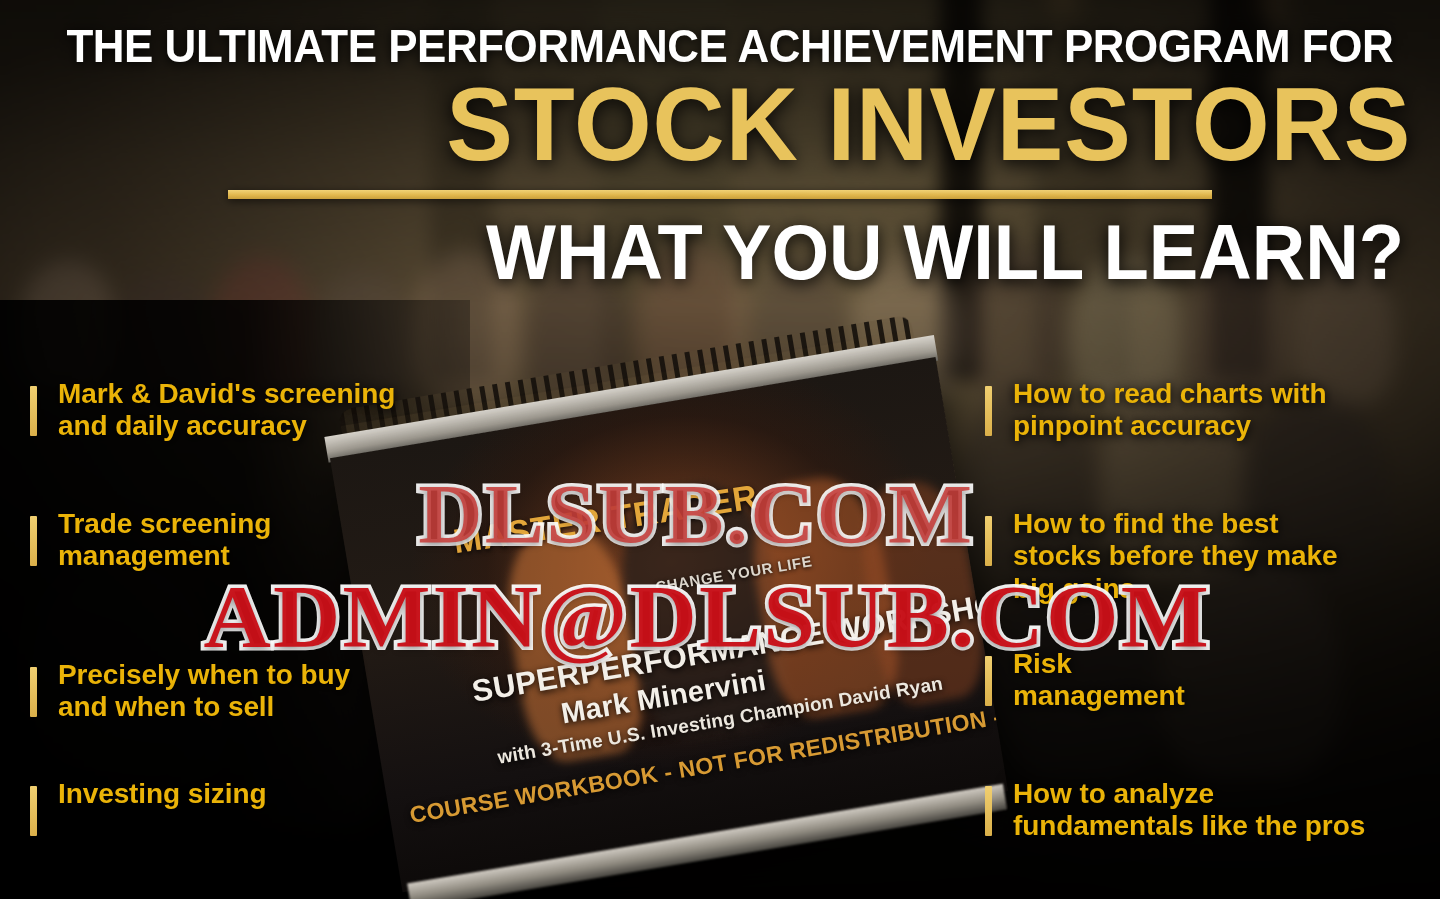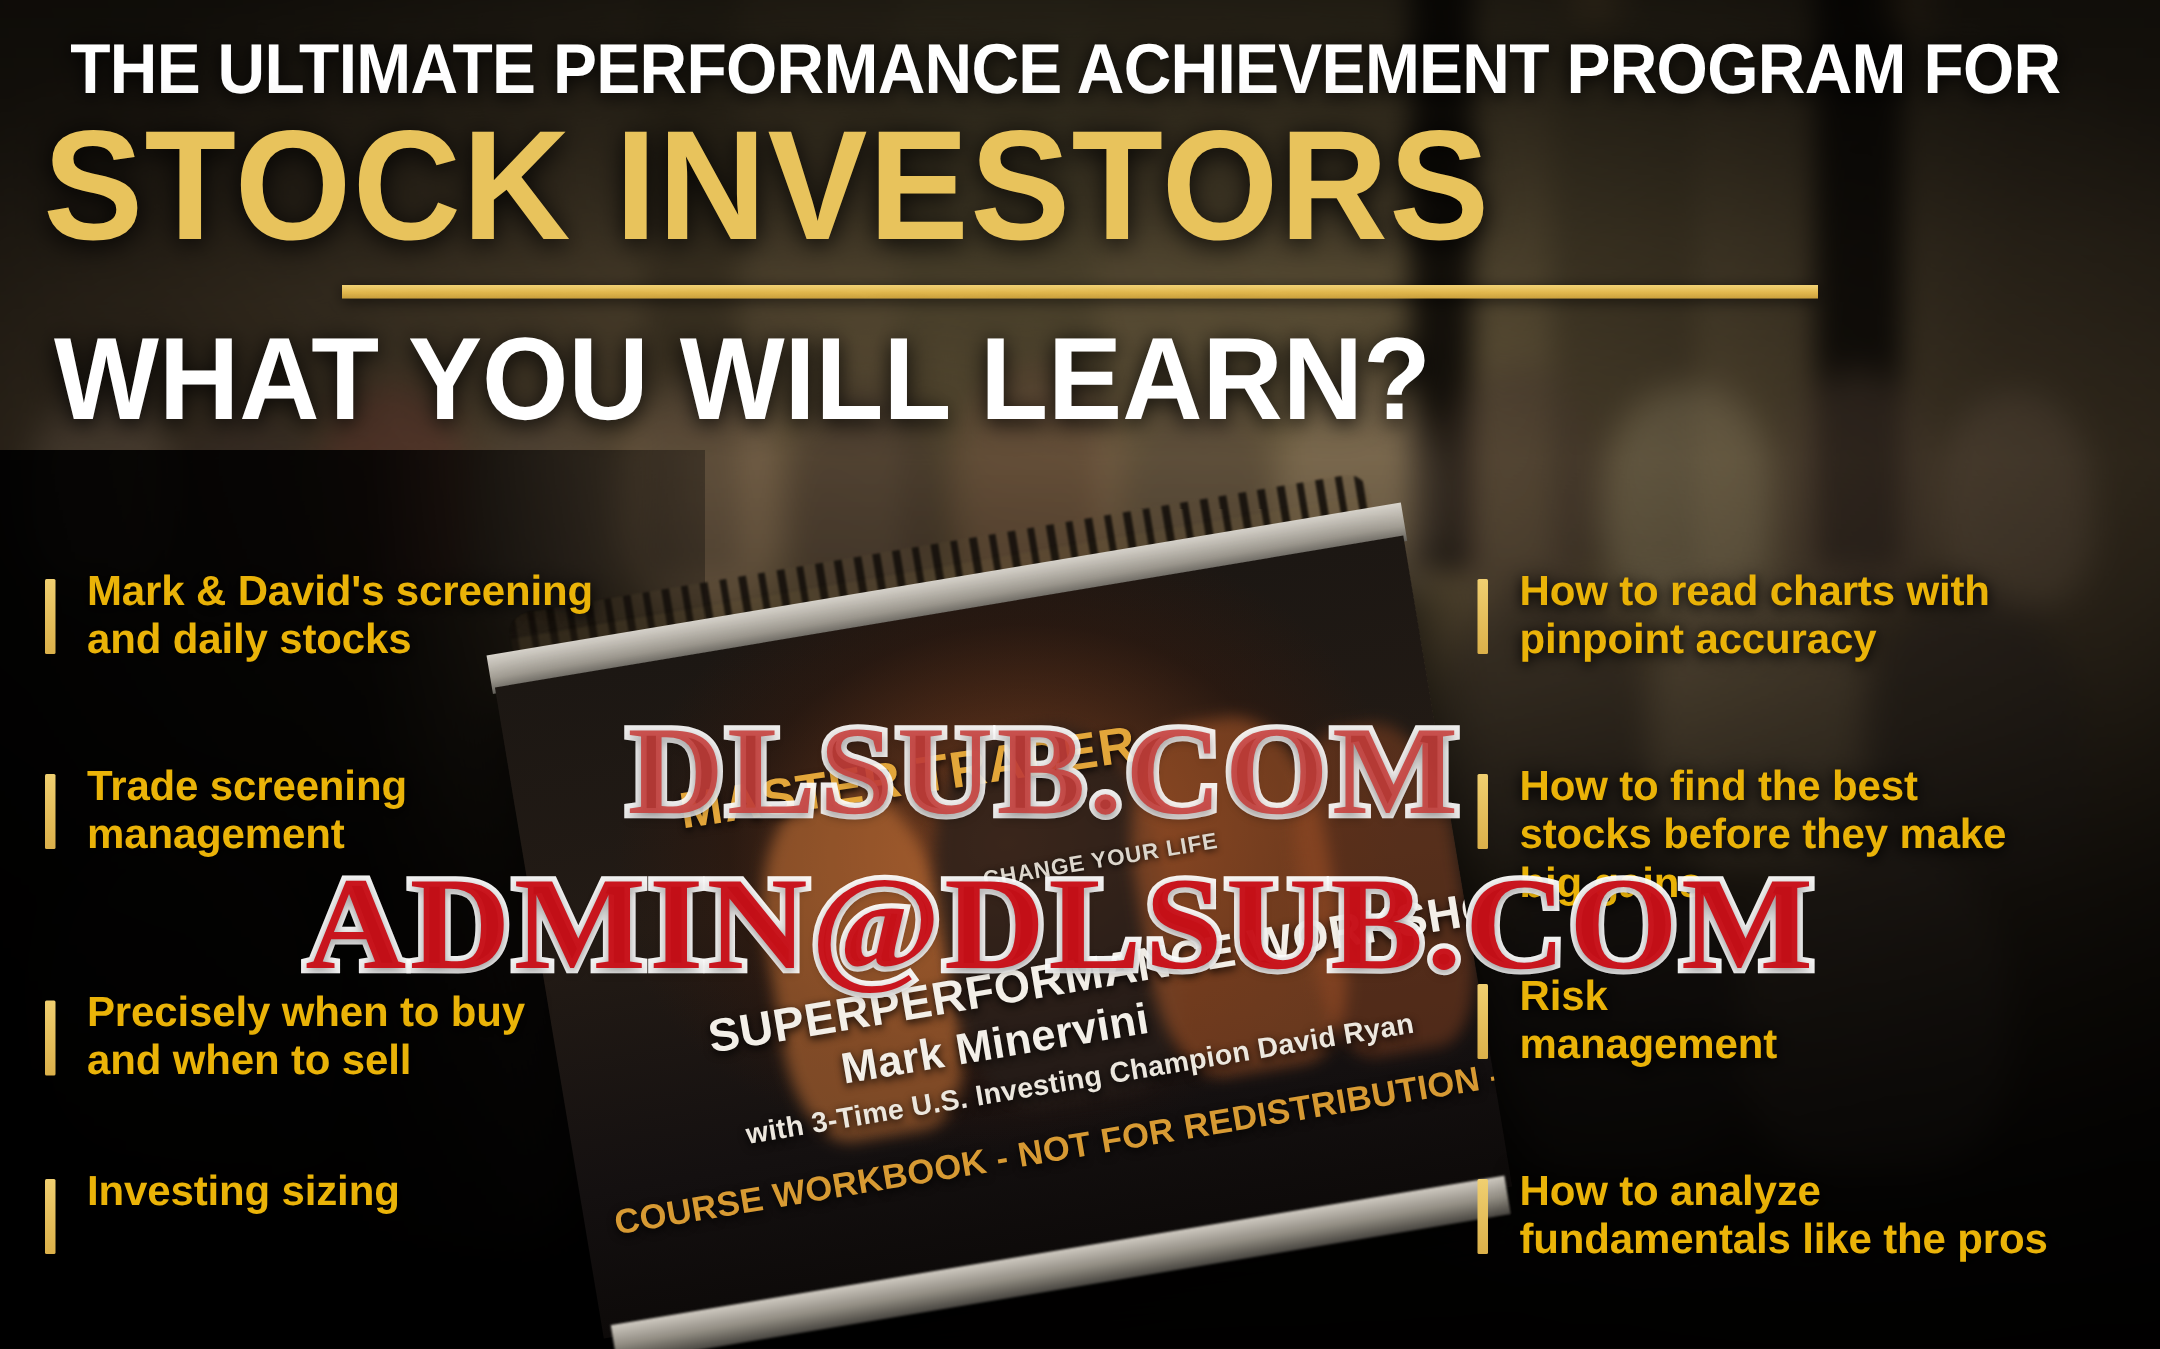--- a/index.html
+++ b/index.html
@@ -54,21 +54,21 @@
     background:
       linear-gradient(180deg, rgba(0,0,0,.55) 0%, rgba(0,0,0,.30) 18%, rgba(0,0,0,.18) 34%, rgba(0,0,0,.55) 66%, rgba(0,0,0,.78) 100%),
       radial-gradient(ellipse 70% 55% at 50% 46%, rgba(0,0,0,0) 30%, rgba(0,0,0,.62) 100%);
   }
   .bg-left-shade {
     position:absolute; left:0; top:300px; width:470px; height:599px;
     background: linear-gradient(90deg, rgba(0,0,0,.92) 0%, rgba(0,0,0,.86) 52%, rgba(0,0,0,.30) 100%);
   }
 
   
-  .headings { position:absolute; left:0; top:0; width:1440px; text-align:left; }
+  .headings { position:absolute; left:0; top:0; width:1440px; text-align:right; }
   .kicker {
     margin: 22px 0 0 0;
     font-size: 47px;
     line-height: 1.02;
     font-weight: 700;
     color: #ffffff;
     letter-spacing: -0.5px;
     transform: scaleX(0.935);
     text-shadow: 0 2px 10px rgba(0,0,0,.75), 0 0 26px rgba(0,0,0,.55);
     white-space: nowrap;
@@ -312,21 +312,21 @@
       <div class="wb-l4">COURSE WORKBOOK - NOT FOR REDISTRIBUTION - VOLUME 2 OF 2</div>
     </div>
     <div class="wb-pages"></div>
   </div>
 
   <div class="col col-left">
     <div class="bullet b0">
       <span class="bar"></span>
       <div class="txt">
         <div>Mark &amp; David's screening</div>
-        <div>and daily stocks</div>
+        <div>and daily accuracy</div>
       </div>
     </div>
     <div class="bullet b1">
       <span class="bar"></span>
       <div class="txt">
         <div>Trade screening</div>
         <div> management</div>
       </div>
     </div>
     <div class="bullet b2">

